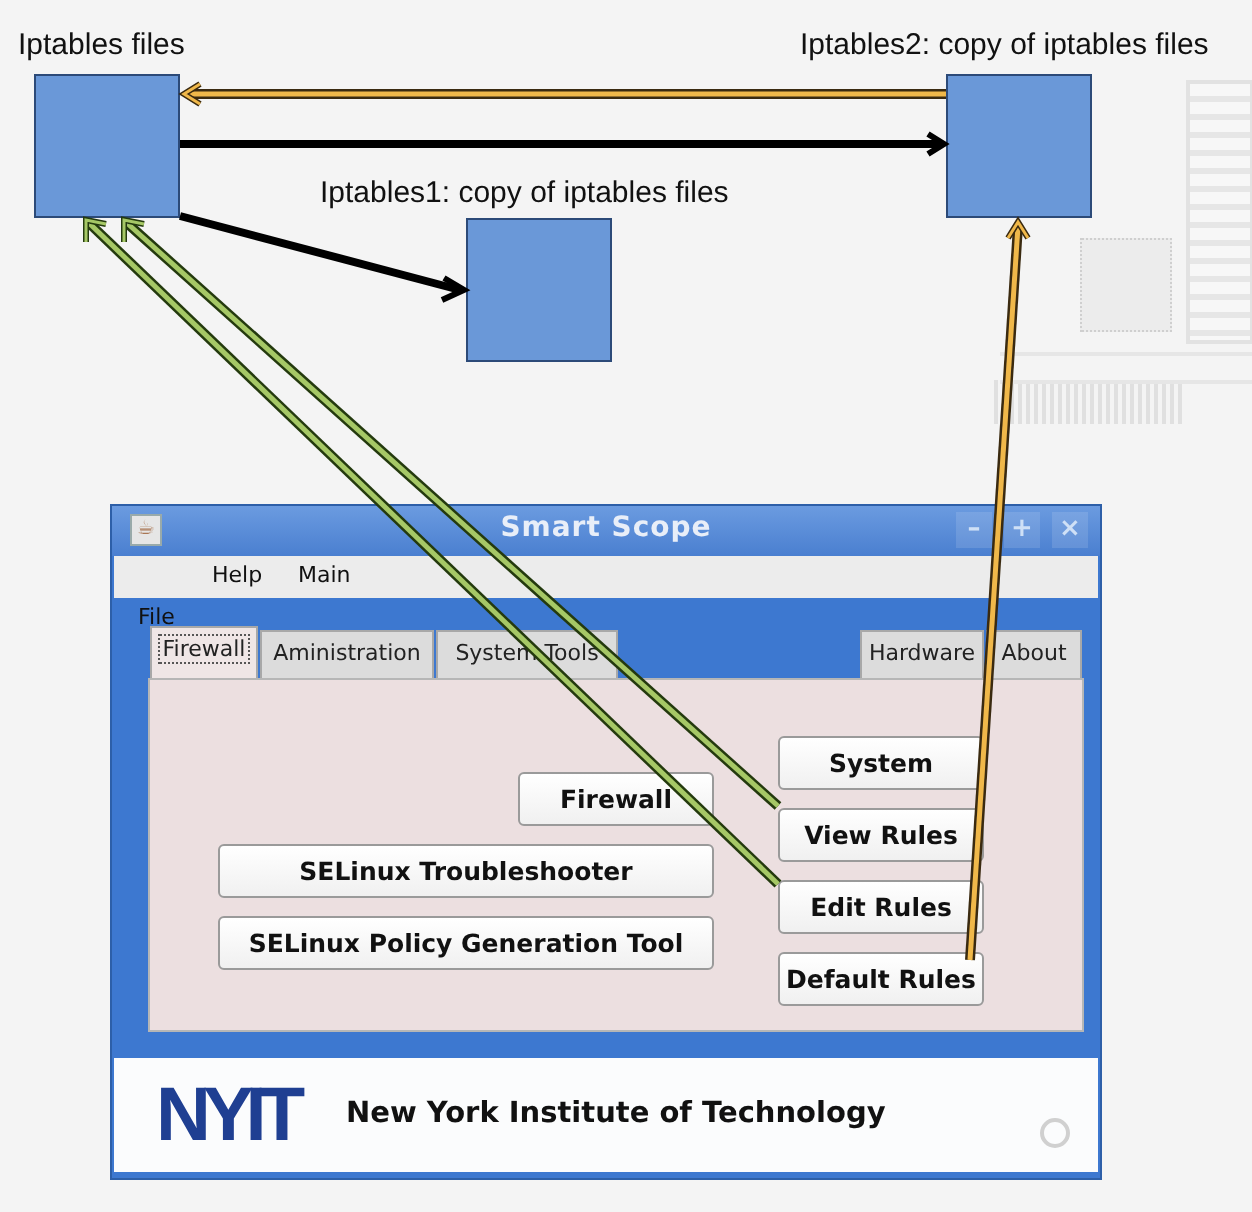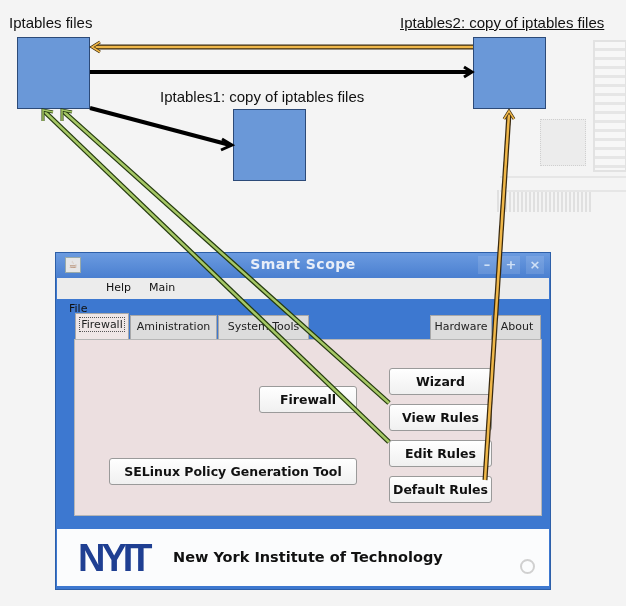--- a/index.html
+++ b/index.html
@@ -45,21 +45,21 @@
 </head>
 <body>
 
 <div class="bg-deco" style="left:593px;top:40px;width:30px;height:128px;border:2px solid #e2e2e2;background:repeating-linear-gradient(#f7f7f7 0 6px,#e6e6e6 6px 9px);"></div>
 <div class="bg-deco" style="left:540px;top:119px;width:44px;height:45px;background:#ececec;border:1px dotted #cfcfcf;"></div>
 <div class="bg-deco" style="left:497px;top:190px;width:96px;height:22px;background:repeating-linear-gradient(90deg,#e0e0e0 0 2px,#f4f4f4 2px 4px);"></div>
 <div class="bg-deco" style="left:500px;top:176px;width:126px;height:12px;border-top:2px solid #e6e6e6;border-bottom:2px solid #e6e6e6;"></div>
 
 <div class="diag-label" style="left:9px;top:14px;">Iptables files</div>
 <div class="diag-label" style="left:160px;top:88px;">Iptables1: copy of iptables files</div>
-<div class="diag-label" style="left:400px;top:14px;text-decoration:underline;">Iptables2: copy of iptables files</div>
+<div class="diag-label" style="left:400px;top:14px;">Iptables2: copy of iptables files</div>
 
 <div class="file-box" style="left:17px;top:37px;width:73px;height:72px;"></div>
 <div class="file-box" style="left:233px;top:109px;width:73px;height:72px;"></div>
 <div class="file-box" style="left:473px;top:37px;width:73px;height:72px;"></div>
 
 <div class="window">
   <div class="titlebar">
     <div class="app-icon">☕</div>
     <div class="title-text">Smart Scope</div>
     <div class="win-btn" style="left:422px;">–</div>
@@ -74,23 +74,24 @@
   </div>
 
   <div class="tab active" style="left:19px;width:54px;"><span>Firewall</span></div>
   <div class="tab" style="left:74px;width:87px;"><span>Aministration</span></div>
   <div class="tab" style="left:162px;width:91px;"><span>System Tools</span></div>
   <div class="tab" style="left:374px;width:62px;"><span>Hardware</span></div>
   <div class="tab" style="left:437px;width:48px;"><span>About</span></div>
 
   <div class="panel">
     <div class="btn" style="left:184px;top:46px;width:98px;">Firewall</div>
+    <div class="btn" style="left:34px;top:82px;width:248px;">SELinux Troubleshooter</div>
     <div class="btn" style="left:34px;top:118px;width:248px;">SELinux Policy Generation Tool</div>
 
-    <div class="btn" style="left:314px;top:28px;width:103px;">Wizard</div>
+    <div class="btn" style="left:314px;top:28px;width:103px;">System</div>
     <div class="btn" style="left:314px;top:64px;width:103px;">View Rules</div>
     <div class="btn" style="left:314px;top:136px;width:103px;">Default Rules</div>
     <div class="btn" style="left:314px;top:100px;width:103px;">Edit Rules</div>
   </div>
 
   <div class="footer">
     <div class="nyit-logo">NYIT</div>
     <div class="nyit-name">New York Institute of Technology</div>
     <div class="footer-ring"></div>
   </div>

